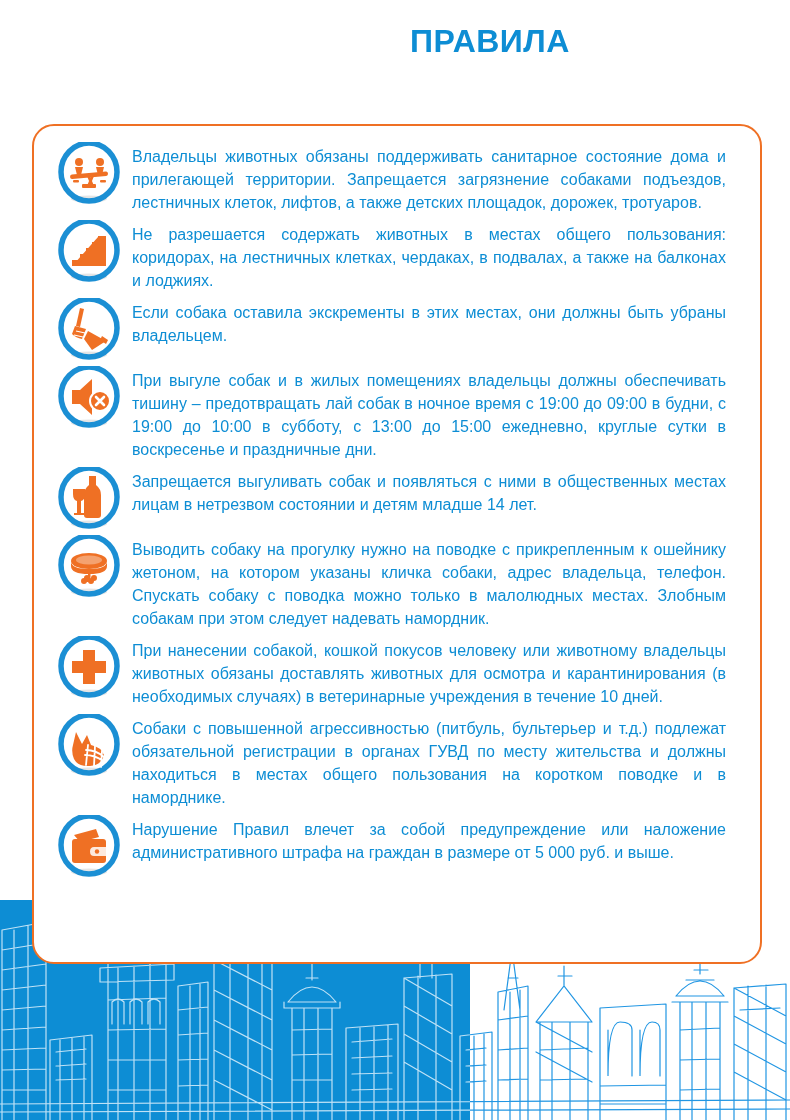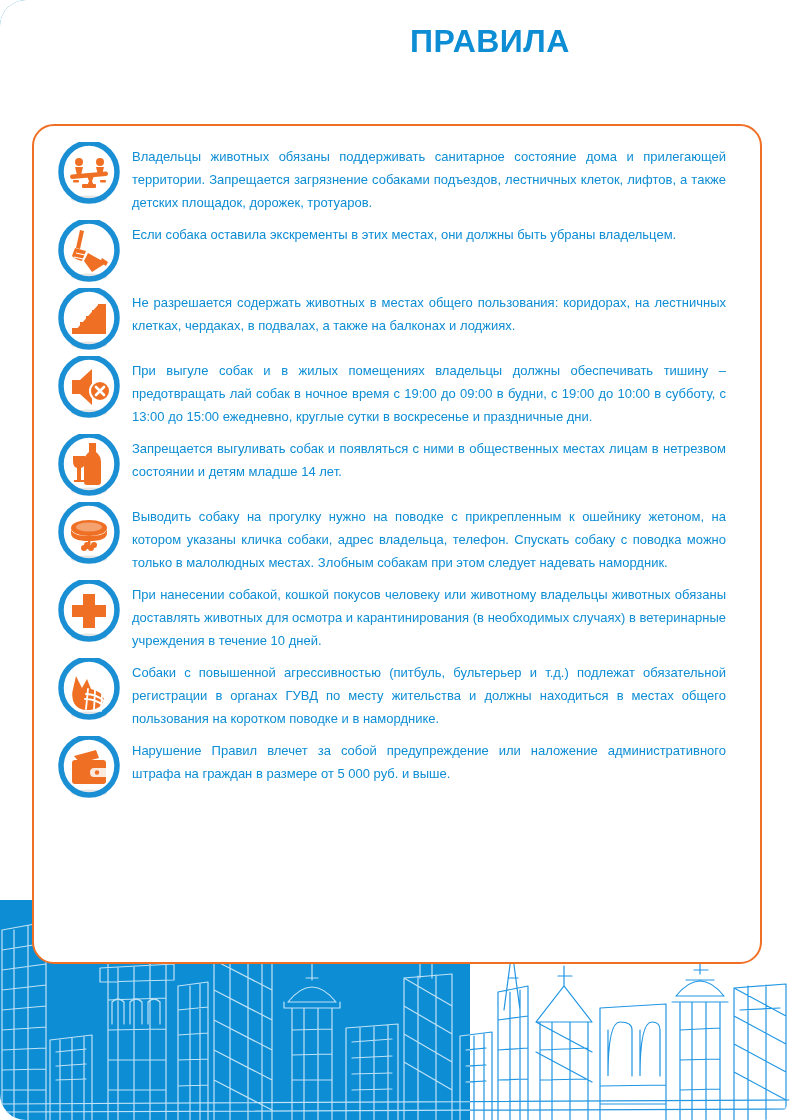--- a/index.html
+++ b/index.html
@@ -7,21 +7,20 @@
     width: 790px; height: 1120px;
     background: #ffffff;
     font-family: "Liberation Sans", sans-serif;
     overflow: hidden;
   }
   #poster {
     position: relative;
     width: 790px; height: 1120px;
     background: #ffffff;
     overflow: hidden;
-    border-radius: 26px;
   }
 
   
   .blue-panel {
     position: absolute;
     left: 0; top: 0;
     width: 470px; height: 1120px;
     background: #0d8dd4;
     z-index: 1;
   }
@@ -79,21 +78,21 @@
     flex: 0 0 auto;
     width: 62px; height: 62px;
     margin-right: 12px;
     margin-top: 2px;
     position: relative;
   }
   .rule-icon svg { display: block; }
   .rule-text {
     flex: 1 1 auto;
     color: #0d8dd4;
-    font-size: 13px;
+    font-size: 16px;
     line-height: 23px;
     text-align: justify;
     padding-top: 5px;
     hyphens: manual;
   }
 
   
   .city {
     position: absolute;
     left: 0; bottom: 0;
@@ -210,42 +209,42 @@
             </svg>
           </div>
           <div class="rule-text">Владельцы животных обязаны поддерживать санитарное состояние дома и прилегающей территории. Запрещается загрязнение собаками подъездов, лестничных клеток, лифтов, а также детских площадок, дорожек, тротуаров.</div>
         </div>
         <div class="rule">
           <div class="rule-icon">
             <svg width="62" height="62" viewBox="0 0 62 62" xmlns="http://www.w3.org/2000/svg">
               <ellipse cx="31" cy="57" rx="18" ry="3.5" fill="#000" opacity="0.10"></ellipse>
               <ellipse cx="31" cy="30" rx="28" ry="29" fill="none" stroke="#1b8fd4" stroke-width="5.5"></ellipse>
               <g fill="#ef7024" stroke="none">
+                <path d="M40 16 h8 v30 h-34 v-6 h8 v-6 h6 v-6 h6 v-6 h6z"></path>
+                <path d="M16 44 L40 17 l3 2 L19 46z"></path>
+              </g>
+            </svg>
+          </div>
+          <div class="rule-text">Не разрешается содержать животных в местах общего пользования: коридорах, на лестничных клетках, чердаках, в подвалах, а также на балконах и лоджиях.</div>
+        </div>
+        <div class="rule">
+          <div class="rule-icon">
+            <svg width="62" height="62" viewBox="0 0 62 62" xmlns="http://www.w3.org/2000/svg">
+              <ellipse cx="31" cy="57" rx="18" ry="3.5" fill="#000" opacity="0.10"></ellipse>
+              <ellipse cx="31" cy="30" rx="28" ry="29" fill="none" stroke="#1b8fd4" stroke-width="5.5"></ellipse>
+              <g fill="#ef7024" stroke="none">
                 <path d="M22 10 l4 1 l-4 18 l-4 -1z"></path>
                 <path d="M17 28 l11 3 l-4 10 q-6 -1 -10 -5z"></path>
                 <path d="M18 33 l9 2 M16 37 l9 2" stroke="#fff" stroke-width="1.2"></path>
                 <path d="M30 33 l18 10 l-14 9 l-8 -11z"></path>
                 <path d="M44 38 l6 4 l-2 4 l-6 -4z"></path>
               </g>
             </svg>
           </div>
           <div class="rule-text">Если собака оставила экскременты в этих местах, они должны быть убраны владельцем.</div>
-        </div>
-        <div class="rule">
-          <div class="rule-icon">
-            <svg width="62" height="62" viewBox="0 0 62 62" xmlns="http://www.w3.org/2000/svg">
-              <ellipse cx="31" cy="57" rx="18" ry="3.5" fill="#000" opacity="0.10"></ellipse>
-              <ellipse cx="31" cy="30" rx="28" ry="29" fill="none" stroke="#1b8fd4" stroke-width="5.5"></ellipse>
-              <g fill="#ef7024" stroke="none">
-                <path d="M40 16 h8 v30 h-34 v-6 h8 v-6 h6 v-6 h6 v-6 h6z"></path>
-                <path d="M16 44 L40 17 l3 2 L19 46z"></path>
-              </g>
-            </svg>
-          </div>
-          <div class="rule-text">Не разрешается содержать животных в местах общего пользования: коридорах, на лестничных клетках, чердаках, в подвалах, а также на балконах и лоджиях.</div>
         </div>
         <div class="rule">
           <div class="rule-icon">
             <svg width="62" height="62" viewBox="0 0 62 62" xmlns="http://www.w3.org/2000/svg">
               <ellipse cx="31" cy="57" rx="18" ry="3.5" fill="#000" opacity="0.10"></ellipse>
               <ellipse cx="31" cy="30" rx="28" ry="29" fill="none" stroke="#1b8fd4" stroke-width="5.5"></ellipse>
               <g fill="#ef7024" stroke="none">
                 <path d="M14 24 h8 l12 -11 v36 l-12 -11 h-8z"></path>
                 <circle cx="42" cy="35" r="10" fill="#ef7024"></circle>
                 <circle cx="42" cy="35" r="10" fill="none" stroke="#fff" stroke-width="2"></circle>

